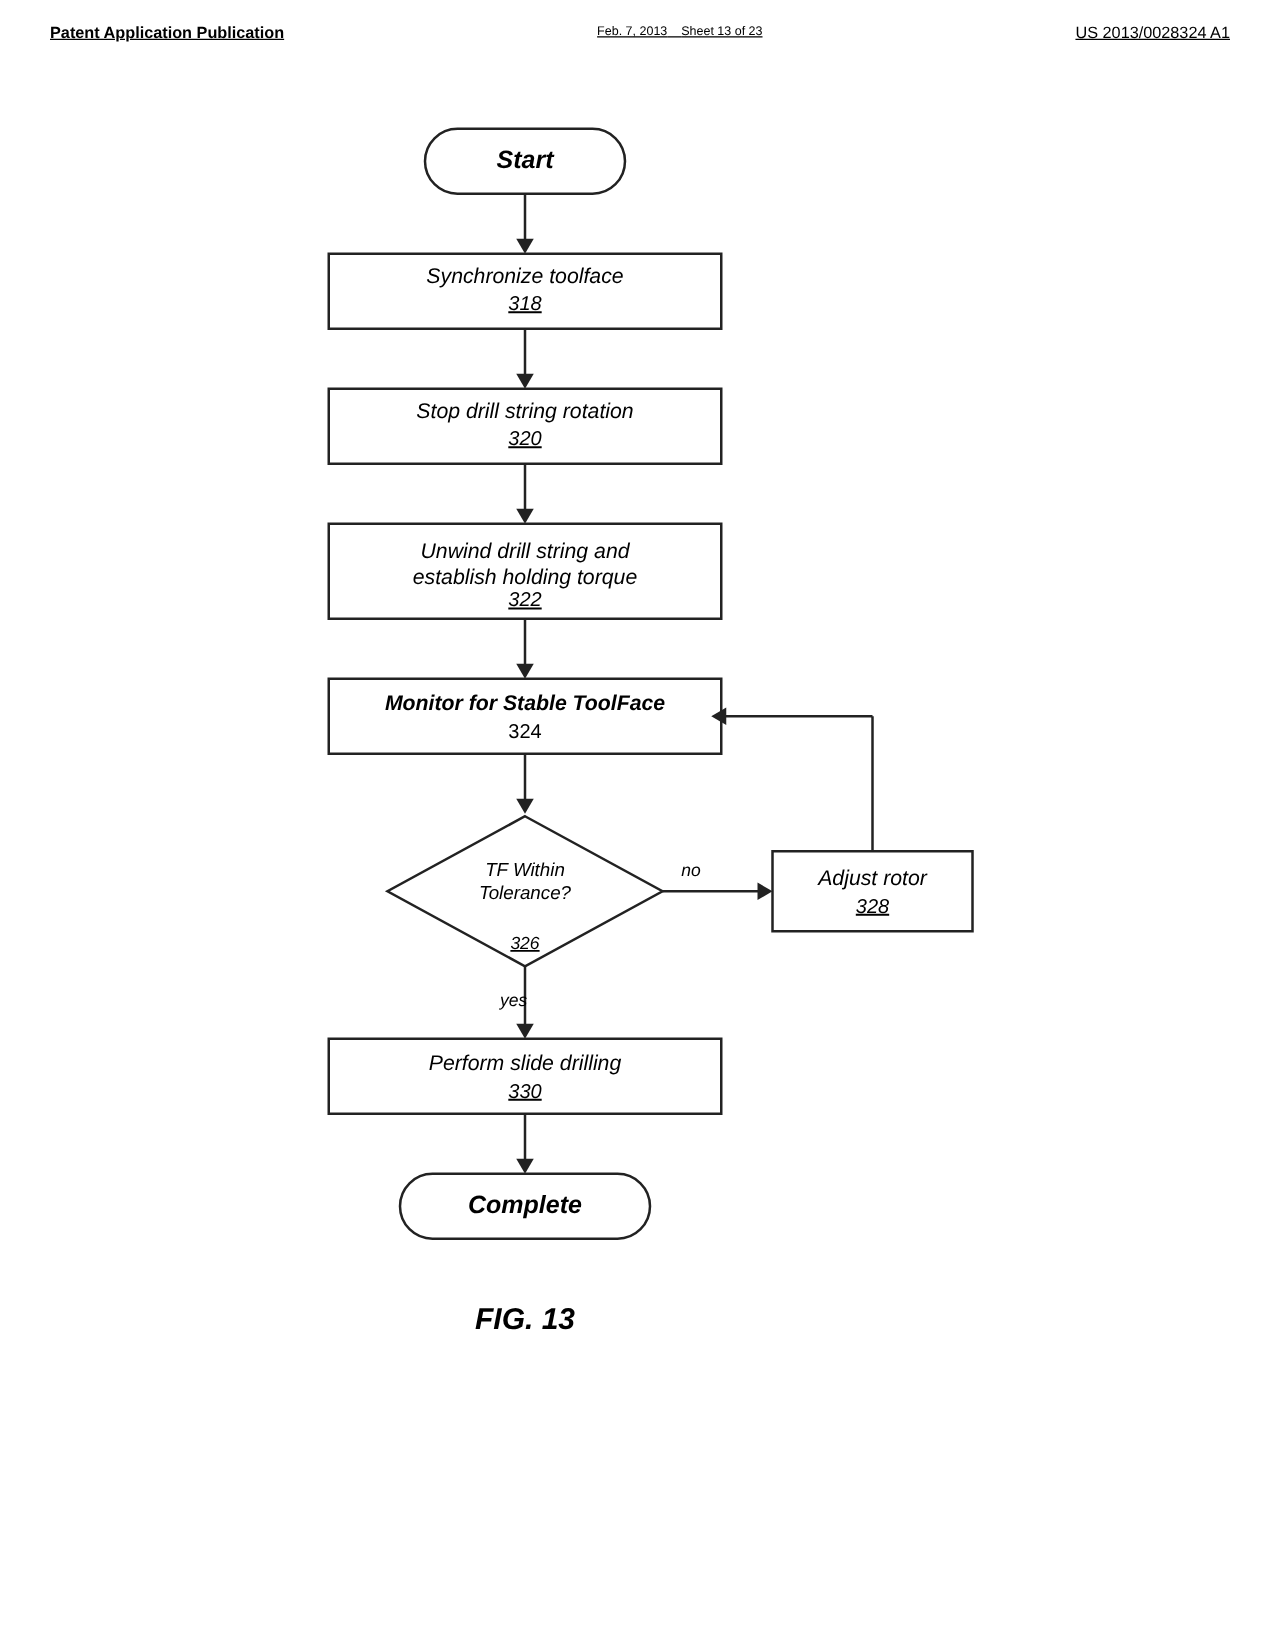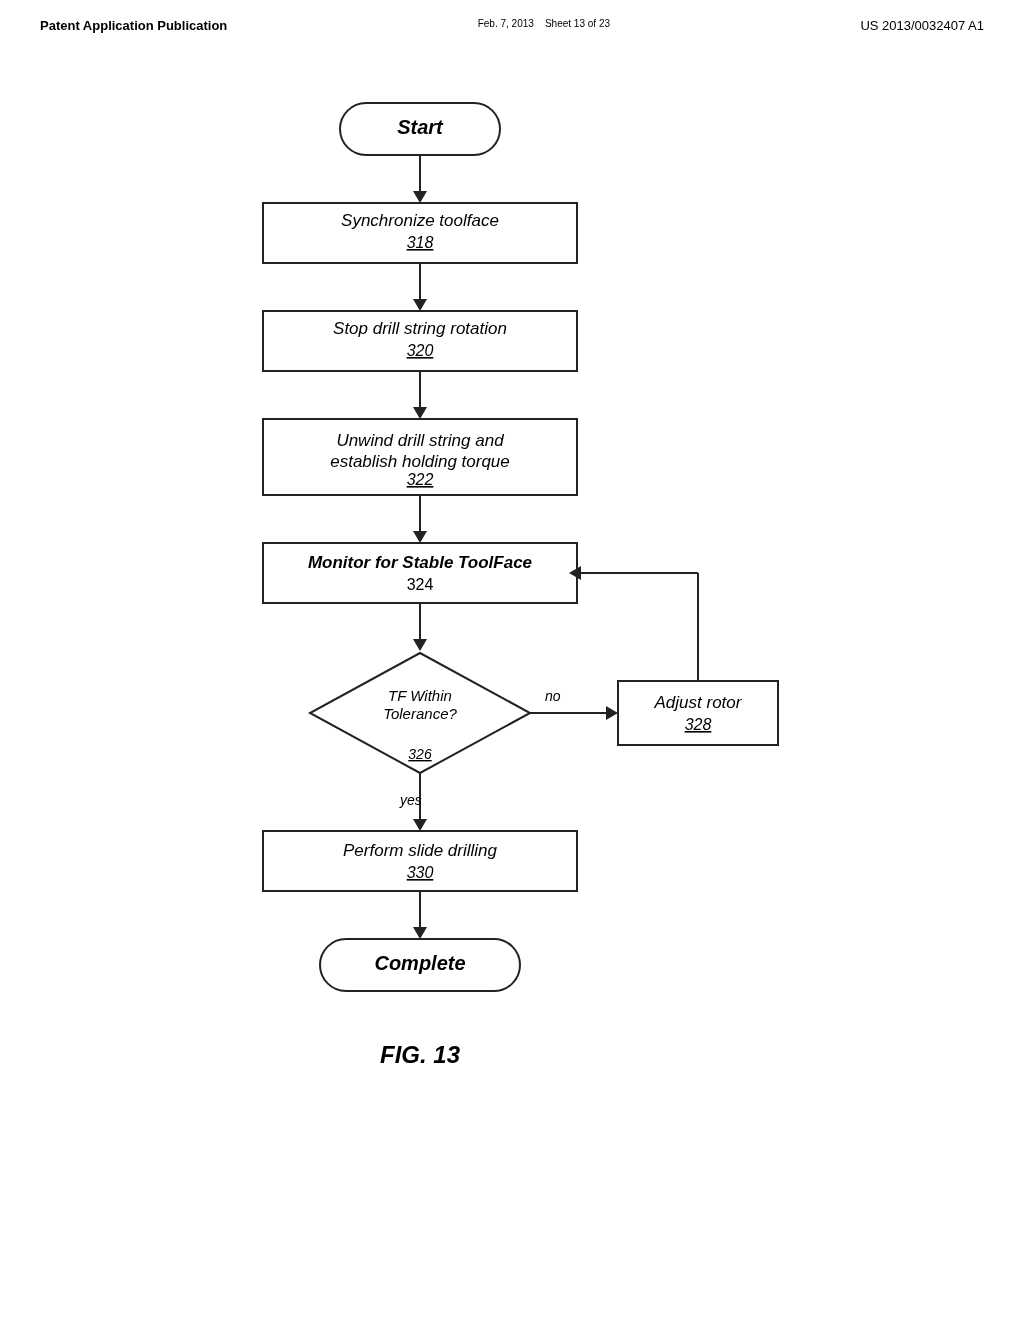--- a/index.html
+++ b/index.html
@@ -9,45 +9,46 @@
       width: 1024px;
       min-height: 1320px;
       position: relative;
       overflow-x: hidden;
     }
 
     
     .header {
       display: flex;
       justify-content: space-between;
-      align-items: flex-start;
+      align-items: center;
       padding: 18px 40px 10px 40px;
       font-size: 13px;
       color: #000;
+      text-decoration: underline;
     }
     .header-left { font-weight: bold; }
     .header-center { font-size: 10px; }
     .header-right { font-size: 13px; }
 
     
     .svg-container {
       margin-top: 20px;
     }
   </style>
 </head>
 <body>
 
 <div class="header">
   <span class="header-left">Patent Application Publication</span>
   <span class="header-center">
     <span>Feb. 7, 2013</span>
     &nbsp;&nbsp;
     <span>Sheet 13 of 23</span>
   </span>
-  <span class="header-right">US 2013/0032407 A1</span>
+  <span class="header-right">US 2013/0028324 A1</span>
 </div>
 
 <div class="svg-container">
   <svg width="1024" height="1160" viewBox="0 0 1024 1160">
 
     <rect x="340" y="40" width="160" height="52" rx="26" ry="26" fill="white" stroke="#222" stroke-width="2"></rect>
     <text x="420" y="71" text-anchor="middle" font-family="Arial" font-style="italic" font-weight="bold" font-size="20">Start</text>
 
     <line x1="420" y1="92" x2="420" y2="132" stroke="#222" stroke-width="2"></line>
     <polygon points="413,128 427,128 420,140" fill="#222"></polygon>

